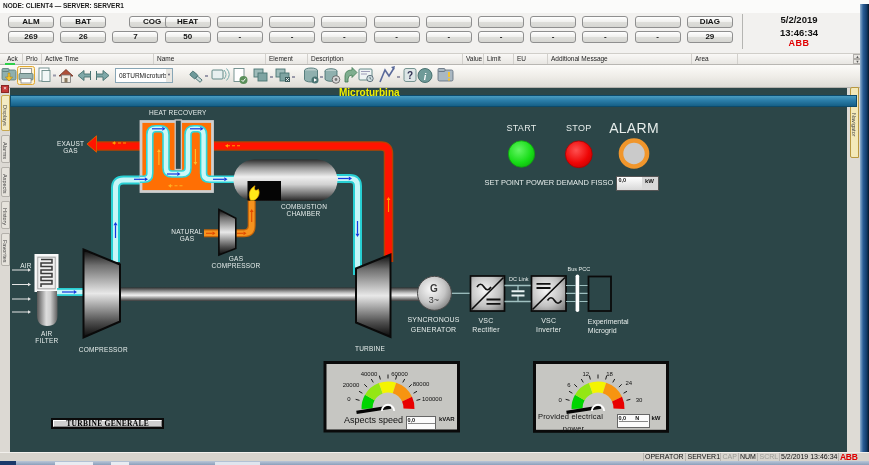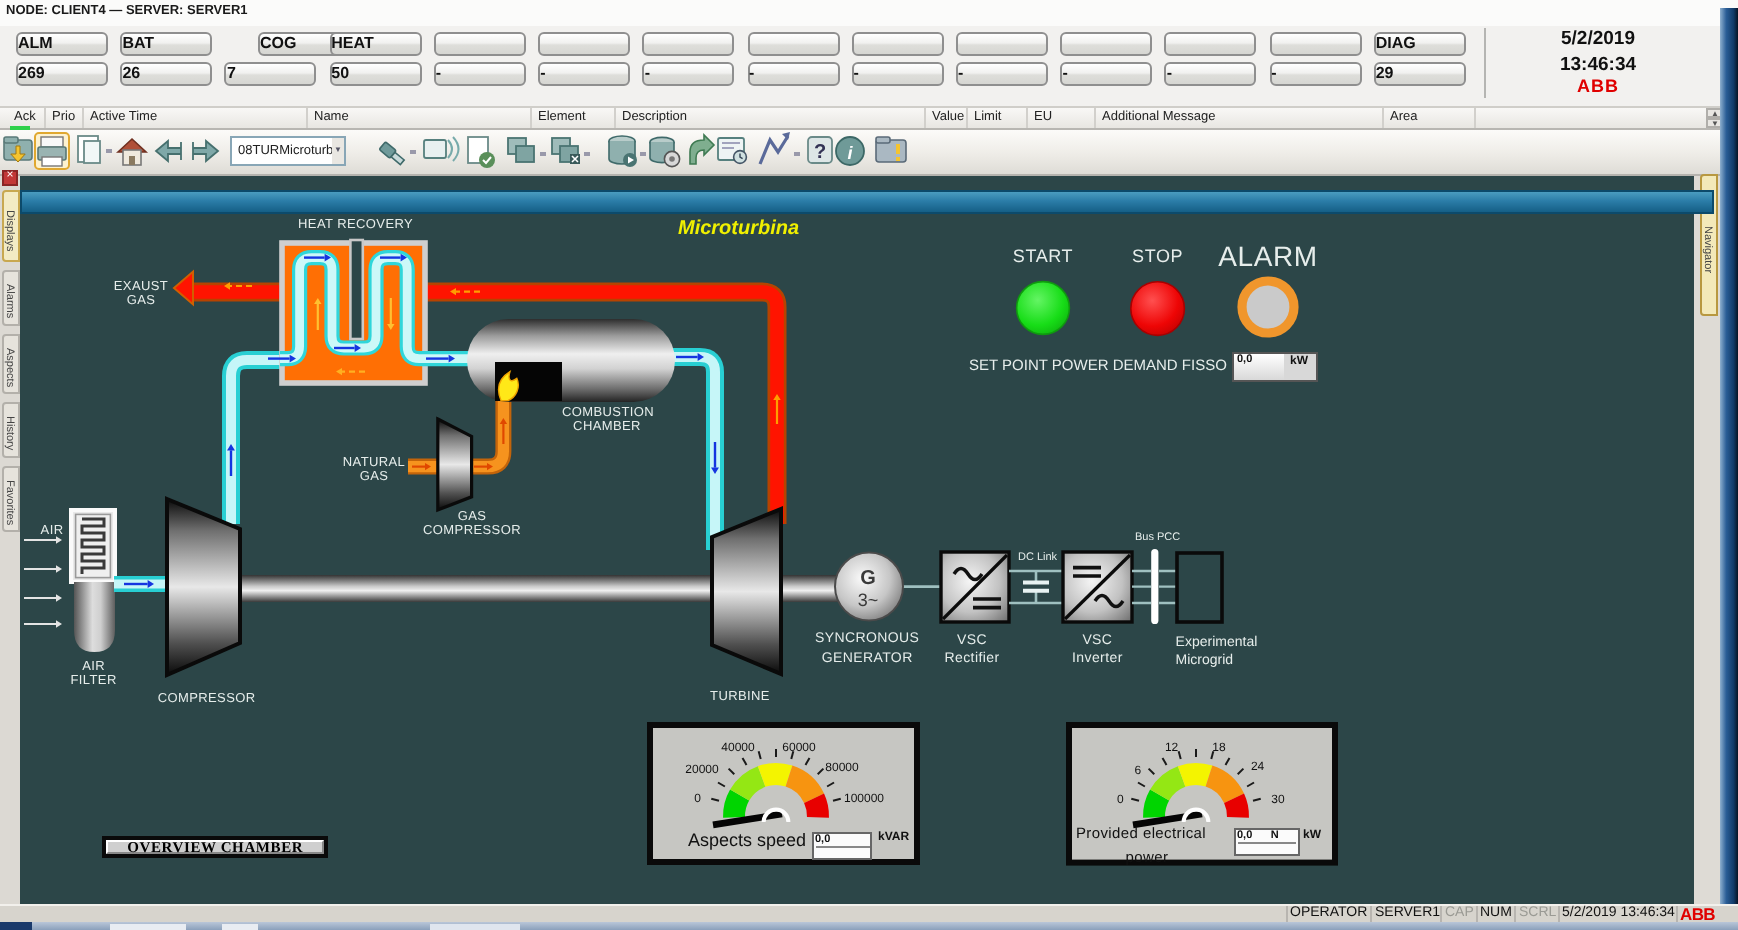--- a/index.html
+++ b/index.html
@@ -1,17 +1,17 @@
 <!DOCTYPE html>
 <html><head><meta charset="utf-8"><style>
 *{margin:0;padding:0;box-sizing:border-box}
 html,body{width:869px;height:465px;overflow:hidden;background:#f2f1ef;font-family:"Liberation Sans",sans-serif;position:relative}
 .ab{position:absolute}
 .lbl{position:absolute;color:#e6edeb;font-size:6.5px;line-height:7.4px;text-align:center;transform:translateX(-50%);white-space:nowrap;letter-spacing:0.2px}
-.btn{position:absolute;width:46px;height:12px;border:1px solid #8f8f8f;border-radius:3px;background:linear-gradient(180deg,#ffffff 0%,#f1f1ef 45%,#dededa 55%,#d6d6d2 100%);font-size:8px;font-weight:bold;color:#111;text-align:left;line-height:10px}
+.btn{position:absolute;width:46px;height:12px;border:1px solid #8f8f8f;border-radius:3px;background:linear-gradient(180deg,#ffffff 0%,#f1f1ef 45%,#dededa 55%,#d6d6d2 100%);font-size:8px;font-weight:bold;color:#111;text-align:center;line-height:10px}
 .hl{position:absolute;font-size:6.5px;color:#222;white-space:nowrap}
 .tab{position:absolute;left:0.5px;width:9px;background:#e6e3dc;border:1px solid #b3b0aa;border-radius:2px 0 0 2px;writing-mode:vertical-lr;font-size:5.5px;color:#444;text-align:center;overflow:hidden;padding-top:4px}
 </style></head><body>
 <div class="ab" style="left:0;top:0;width:869px;height:53px;background:#f2f1ef"></div>
 <div class="ab" style="left:0;top:0;width:869px;height:13px;background:#fbfbfa"></div>
 <div class="ab" style="left:3px;top:2px;font-size:6.5px;font-weight:bold;color:#1a1a1a">NODE: CLIENT4 — SERVER: SERVER1</div>
 <div class="btn" style="left:8px;top:16px">ALM</div>
 <div class="btn" style="left:8px;top:31px">269</div>
 <div class="btn" style="left:60.22px;top:16px">BAT</div>
 <div class="btn" style="left:60.22px;top:31px">26</div>
@@ -141,21 +141,21 @@
 <div class="ab" style="left:1px;top:85px;width:8px;height:8px;background:#c23737;border:1px solid #8a2525;color:#fff;font-size:6px;line-height:5px;text-align:center">×</div>
 <div class="tab" style="top:95px;height:36px;background:#f3ebc4;border:1px solid #c8a850">Displays</div>
 <div class="tab" style="top:135px;height:28px;background:#e6e3dc;border:1px solid #b3b0aa">Alarms</div>
 <div class="tab" style="top:167px;height:30px;background:#e6e3dc;border:1px solid #b3b0aa">Aspects</div>
 <div class="tab" style="top:201px;height:28px;background:#e6e3dc;border:1px solid #b3b0aa">History</div>
 <div class="tab" style="top:233px;height:33px;background:#e6e3dc;border:1px solid #b3b0aa">Favorites</div>
 <div class="ab" style="left:847px;top:88px;width:13px;height:365px;background:#dedbd5"></div>
 <div class="ab" style="left:860px;top:4px;width:9px;height:449px;background:linear-gradient(90deg,#8fb0cf 0%,#2a5d96 35%,#123b69 75%,#071425 100%)"></div>
 <div class="tab" style="left:849.5px;top:87px;height:71px;background:#f3e9b9;border:1px solid #b89840">Navigator</div>
 <div class="ab" style="left:10px;top:95px;width:847px;height:12px;background:linear-gradient(180deg,#4a9cc0 0%,#2b7da8 45%,#155f86 100%);border:1px solid #0c4a6b"></div>
-<div class="ab" style="left:339px;top:109px;font-size:10px;font-weight:bold;font-style:italic;color:#f0f000">Microturbina</div>
+<div class="ab" style="left:339px;top:87px;font-size:10px;font-weight:bold;color:#f0f000">Microturbina</div>
 <svg class="ab" style="left:0;top:0" width="869" height="465" viewBox="0 0 869 465">
 <defs>
 <linearGradient id="metal" x1="0" y1="0" x2="0" y2="1">
  <stop offset="0" stop-color="#0a0a0a"></stop>
         <stop offset="0.18" stop-color="#6f6f6f"></stop>
  <stop offset="0.5" stop-color="#e8e8e8"></stop>
         <stop offset="0.82" stop-color="#505050"></stop>
  <stop offset="1" stop-color="#0a0a0a"></stop>
       </linearGradient>
 <linearGradient id="shaft" x1="0" y1="0" x2="0" y2="1">
@@ -375,21 +375,21 @@
 <div class="ab" style="left:567.5px;top:266.3px;font-size:5.5px;color:#e6edeb">Bus PCC</div>
 <div class="lbl" style="left:521.5px;top:124.5px;font-size:9px;letter-spacing:0.3px">START</div>
 <div class="lbl" style="left:578.8px;top:124.5px;font-size:9px;letter-spacing:0.3px">STOP</div>
 <div class="lbl" style="left:634px;top:124.5px;font-size:14px;letter-spacing:0.3px">ALARM</div>
 <div class="ab" style="left:484.5px;top:177.6px;font-size:7.5px;color:#e6edeb;letter-spacing:0px">SET POINT POWER DEMAND FISSO</div>
 <div class="ab" style="left:616px;top:175.5px;width:43px;height:15.5px;background:#d8d8d8;border:1px solid #555"></div>
 <div class="ab" style="left:617px;top:176.5px;width:25px;height:13.5px;background:linear-gradient(180deg,#fff,#d8d8d8)"></div>
 <div class="ab" style="left:618.5px;top:177px;font-size:5.5px;font-weight:bold;color:#111">0,0</div>
 <div class="ab" style="left:645px;top:178px;font-size:6px;font-weight:bold;color:#111">kW</div>
 <div class="ab" style="left:51.4px;top:417.9px;width:112.5px;height:11.3px;background:#cfcfcf;border:2.5px solid #0a0a0a;">
-    <div style="border:1px solid #fff;border-right-color:#888;border-bottom-color:#888;height:100%;font-family:'Liberation Serif',serif;font-weight:bold;font-size:7.5px;text-align:center;line-height:6.5px;color:#000;letter-spacing:0.3px">OVERVIEW CHAMBER</div>
+    <div style="border:1px solid #fff;border-right-color:#888;border-bottom-color:#888;height:100%;font-family:'Liberation Serif',serif;font-weight:bold;font-size:7.5px;text-align:center;line-height:6.5px;color:#000;letter-spacing:0.3px">TURBINE GENERALE</div>
   </div>
 <div class="ab" style="left:0;top:452px;width:869px;height:9px;background:#d7d4cd;border-top:1px solid #f2f0ec"></div>
 <div class="ab" style="left:645px;top:453.2px;font-size:7px;color:#111">OPERATOR</div>
 <div class="ab" style="left:687.5px;top:453.2px;font-size:7px;color:#111">SERVER1</div>
 <div class="ab" style="left:722.5px;top:453.2px;font-size:7px;color:#9a9a94">CAP</div>
 <div class="ab" style="left:740px;top:453.2px;font-size:7px;color:#111">NUM</div>
 <div class="ab" style="left:759.5px;top:453.2px;font-size:7px;color:#9a9a94">SCRL</div>
 <div class="ab" style="left:781px;top:453.2px;font-size:7px;color:#111">5/2/2019 13:46:34</div>
 <div class="ab" style="left:643px;top:453px;width:1px;height:8px;background:#b8b5b0"></div>
 <div class="ab" style="left:685px;top:453px;width:1px;height:8px;background:#b8b5b0"></div>

